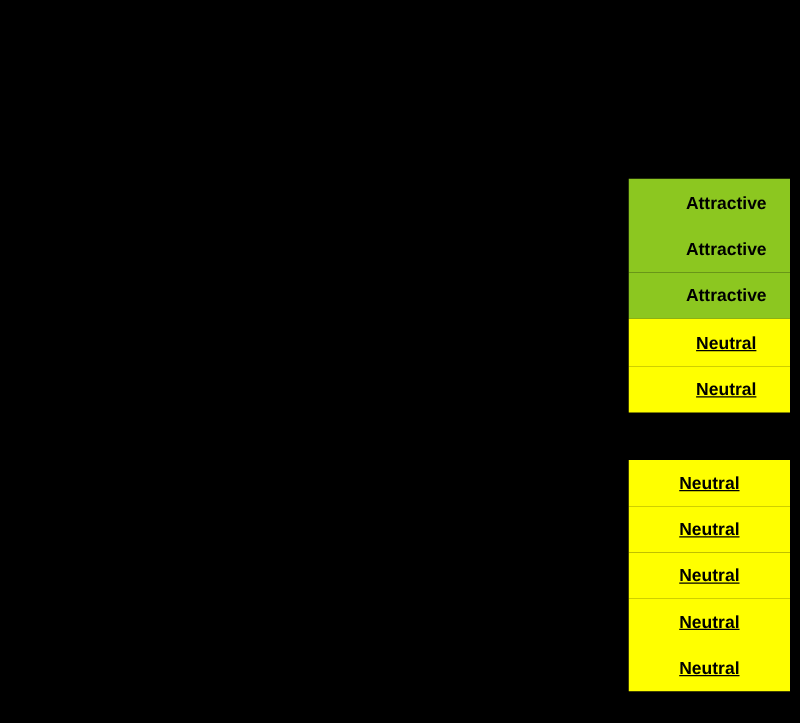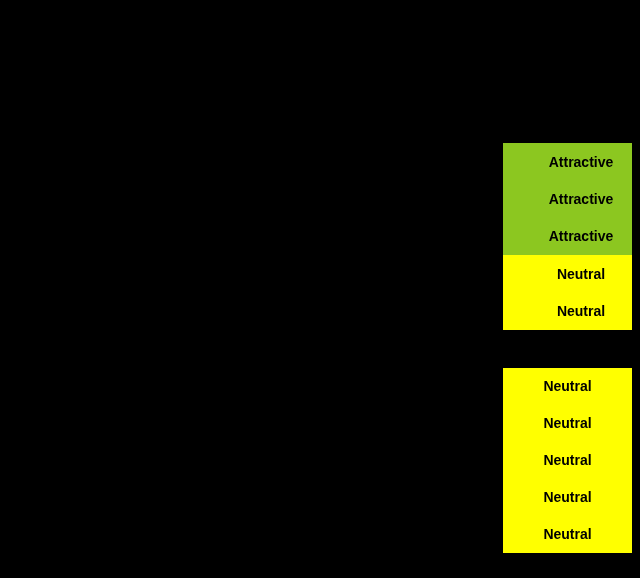--- a/index.html
+++ b/index.html
@@ -32,21 +32,21 @@
     align-items: center;
     justify-content: center;
     font-weight: bold;
     font-size: 14px;
     line-height: 1;
     color: var(--color-cell-text, #000000);
   }
   .block-top .cell { height: 37.4px; padding-left: 27px; }
   .block-bottom .cell { height: 37px; }
   .cell[data-status="attractive"] { background: var(--color-attractive, #8CC720); }
-  .cell[data-status="neutral"] { background: var(--color-neutral, #FFFF00); }
+  .cell[data-status="neutral"] { background: var(--color-neutral, #FFFF00); text-decoration: underline; }
 </style>
 </head>
 <body>
 
 <div class="rating-column">
 
   <div class="block block-top">
     <div class="cell" data-status="attractive">Attractive</div>
     <div class="cell" data-status="attractive">Attractive</div>
     <div class="cell" data-status="attractive">Attractive</div>

